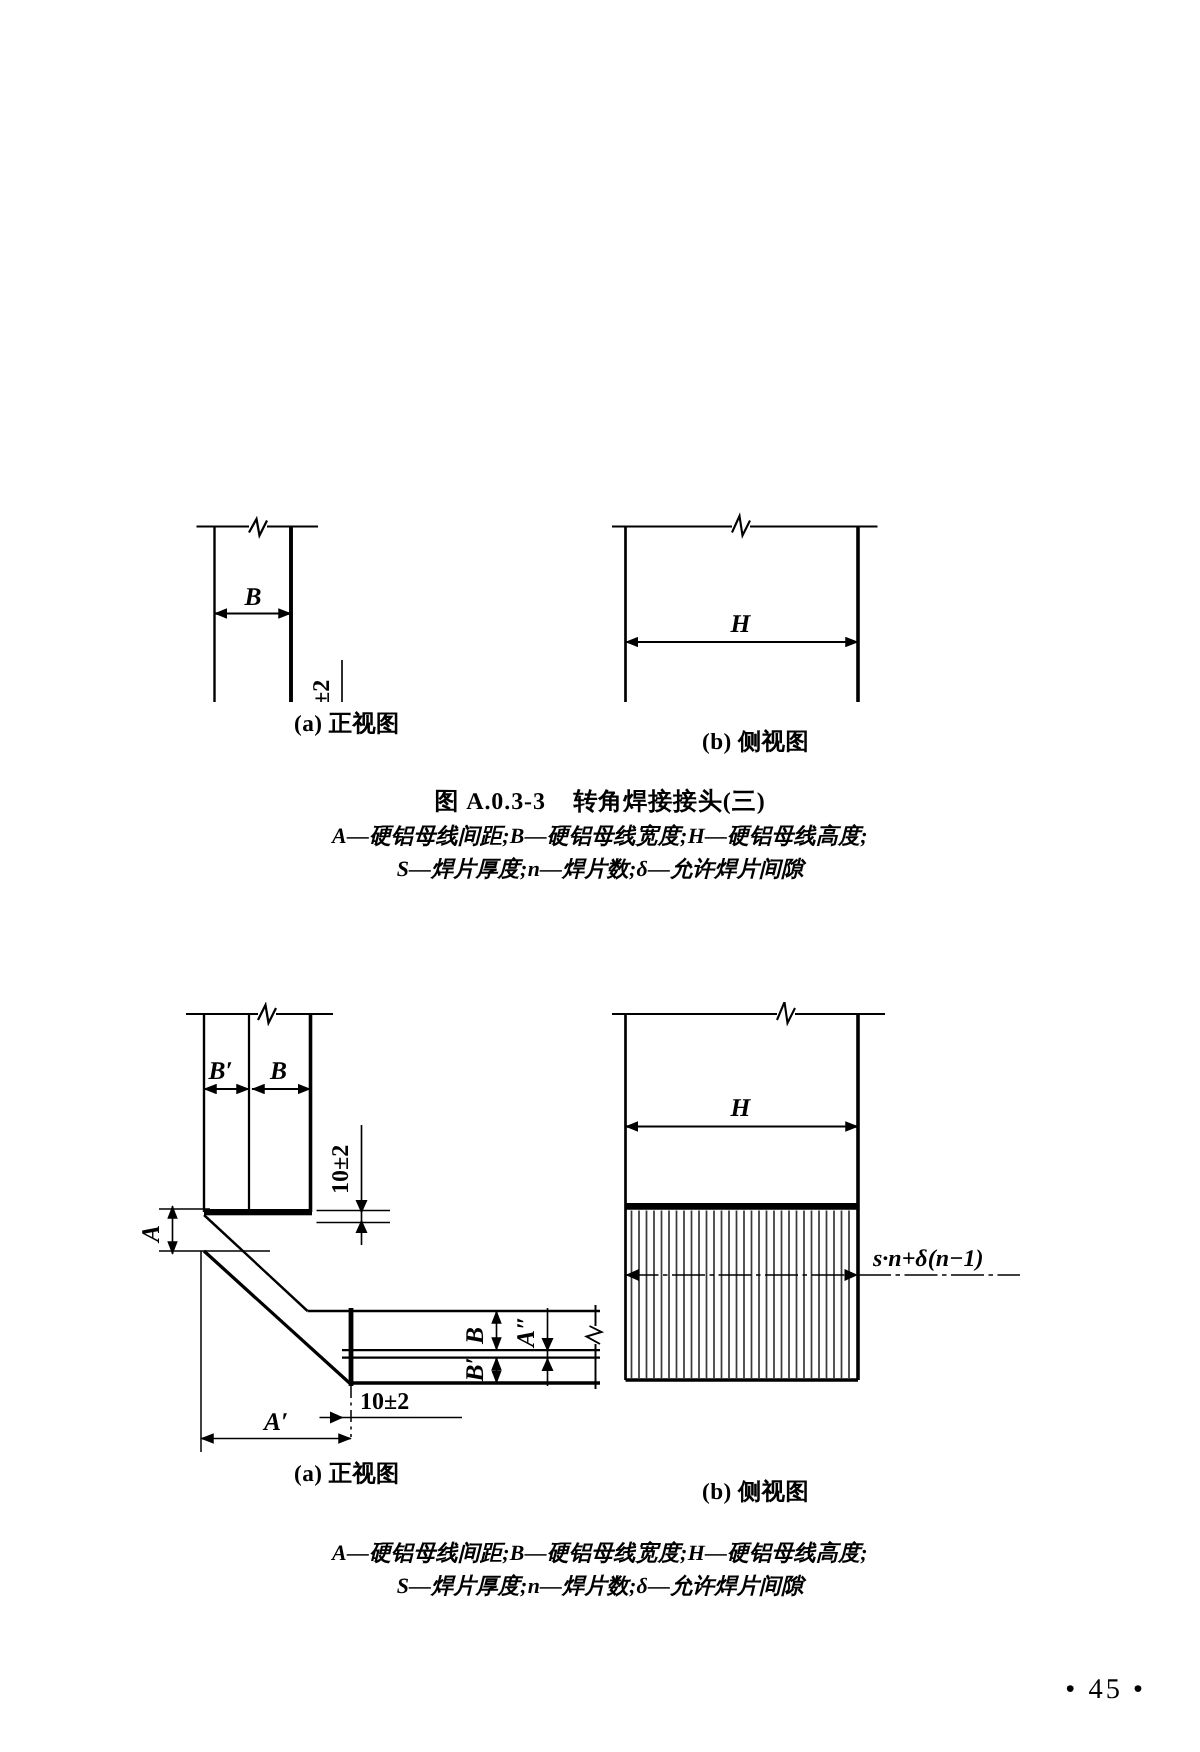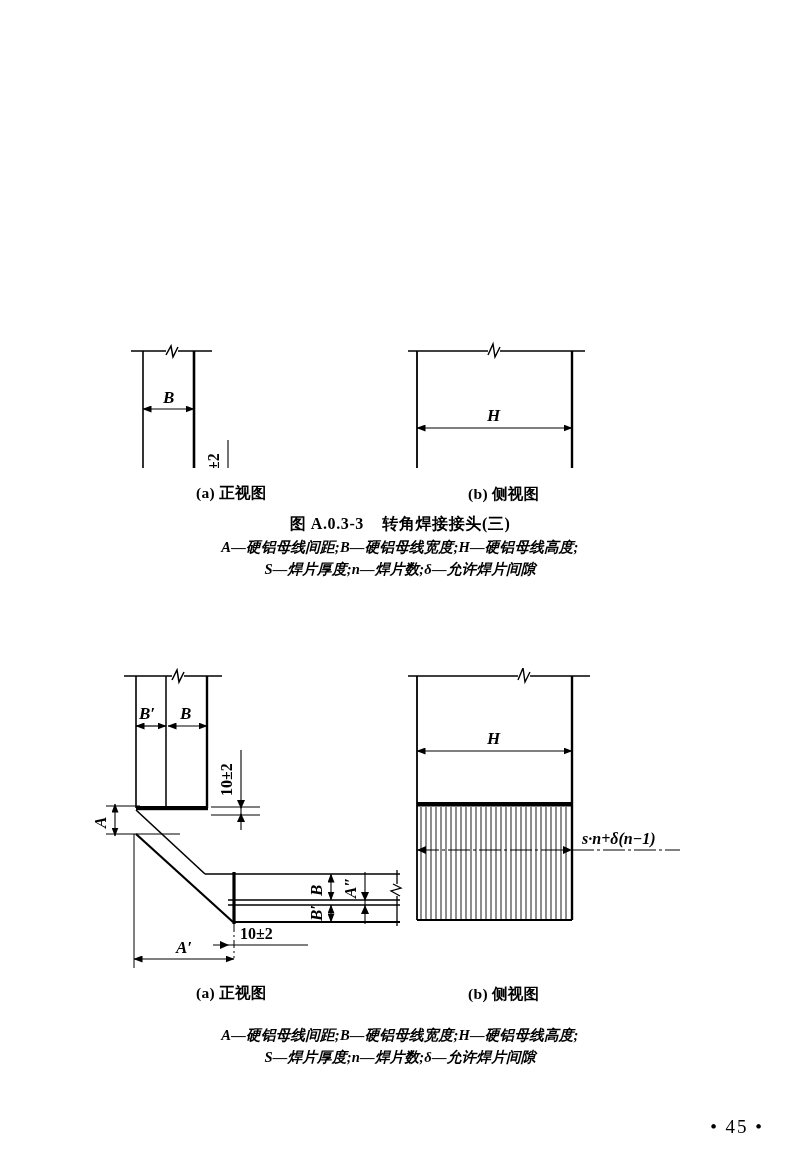--- a/index.html
+++ b/index.html
@@ -39,21 +39,21 @@
     height: 26px;
   }
   .sublabel {
     position: absolute;
     font-family: "Liberation Serif", "DejaVu Serif", serif;
     font-size: 15.5px;
     font-weight: bold;
     letter-spacing: 0.3px;
     white-space: nowrap;
   }
-  .sublabel-a { left: 196px; top: 15px; }
+  .sublabel-a { left: 196px; top: 4px; }
   .sublabel-b { left: 468px; top: 16px; }
 
   .caption {
     position: relative;
     width: 800px;
     text-align: center;
   }
   .caption-title {
     font-family: "Liberation Serif", "DejaVu Serif", serif;
     font-size: 16px;
@@ -259,21 +259,21 @@
           </g>
         </g>
       </svg>
     </div>
 
     <div class="sublabels">
       <div class="sublabel sublabel-a">(a) 正视图</div>
       <div class="sublabel sublabel-b">(b) 侧视图</div>
     </div>
 
-    <div class="caption" style="margin-top:20px;">
+    <div class="caption" style="margin-top:30px;">
       <div class="caption-title">图 A.0.3-3    转角焊接接头(三)</div>
       <div class="caption-line italic">A—硬铝母线间距;B—硬铝母线宽度;H—硬铝母线高度;</div>
       <div class="caption-line italic">S—焊片厚度;n—焊片数;δ—允许焊片间隙</div>
     </div>
   </div>
 
   <div class="fig-block" style="top:668px;">
 
     <div class="fig-svg-wrap">
       <svg width="800" height="300" viewBox="0 0 800 300">

